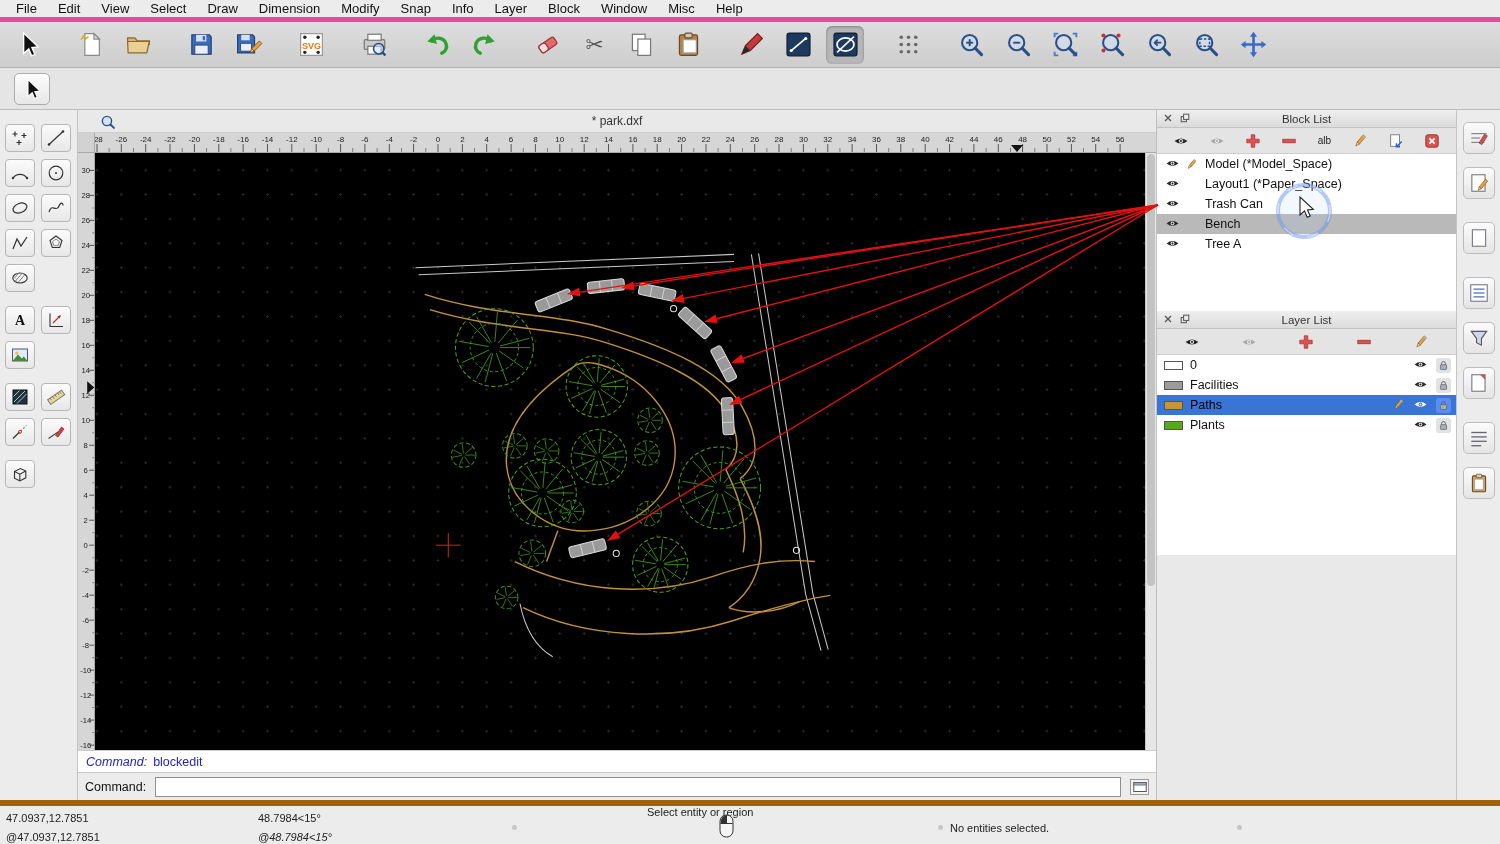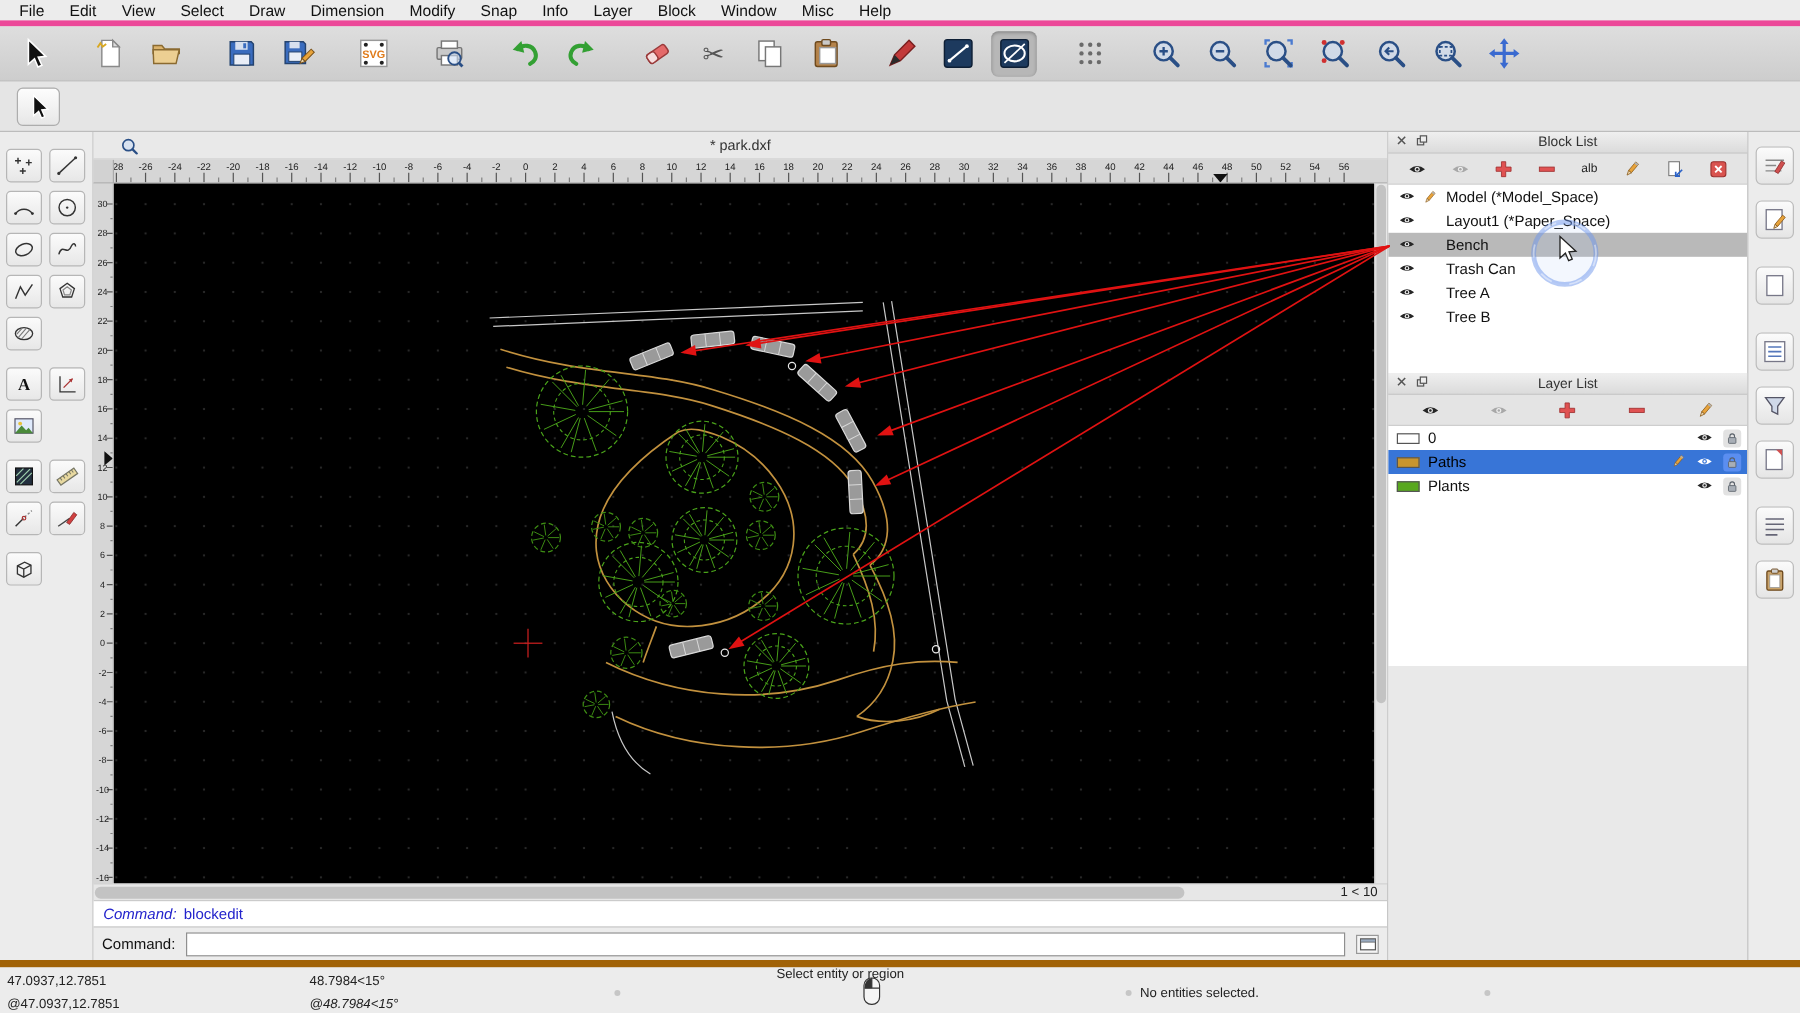--- a/index.html
+++ b/index.html
@@ -912,26 +912,20 @@
               <g stroke="#d22020" stroke-width="1">
                 <line x1="333" y1="383" x2="357" y2="383"></line>
                 <line x1="345" y1="371" x2="345" y2="395"></line>
               </g>
             </svg>
           </div>
         <div class="vscroll">
             <div class="vthumb"></div>
           </div>
       </div>
-      <div class="hscroll-row">
-        <div class="hscroll">
-            <div class="hthumb"></div>
-          </div>
-        <div class="scroll-indicator">1 &lt; 10</div>
-      </div>
       <div class="cmd-history">
         <span class="cmd-label">Command:</span>
         <span class="cmd-value">blockedit</span>
       </div>
       <div class="cmd-row">
         <span>Command:</span>
         <input class="cmd-input" value="" style="">
         <button class="cmd-detach" id="cmd-detach">
             <svg viewBox="0 0 14 12" xmlns="http://www.w3.org/2000/svg" width="100%" height="100%">
               <rect x=".8" y="1.5" width="12.4" height="9" fill="#fff" stroke="#555"></rect>
@@ -1028,55 +1022,46 @@
             </div>
             <div class="bl-row">
               <span class="bl-eye"><svg viewBox="0 0 16 12" xmlns="http://www.w3.org/2000/svg" width="100%" height="100%">
                   <path d="M1.5 6 Q8 .8 14.5 6 Q8 11.2 1.5 6 Z" fill="#262626"></path>
                   <circle cx="8" cy="6" r="2.1" fill="#e8e8e8"></circle>
                   <circle cx="8" cy="6" r="1.05" fill="#262626"></circle>
                 </svg></span>
               <span class="bl-pslot"></span>
               <span class="bl-label">Layout1 (*Paper_Space)</span>
             </div>
+            <div class="bl-row">
+              <span class="bl-eye"><svg viewBox="0 0 16 12" xmlns="http://www.w3.org/2000/svg" width="100%" height="100%">
+                  <path d="M1.5 6 Q8 .8 14.5 6 Q8 11.2 1.5 6 Z" fill="#262626"></path>
+                  <circle cx="8" cy="6" r="2.1" fill="#e8e8e8"></circle>
+                  <circle cx="8" cy="6" r="1.05" fill="#262626"></circle>
+                </svg></span>
+              <span class="bl-pslot"></span>
+              <span class="bl-label">Trash Can</span>
+            </div>
             <div class="bl-row sel">
               <span class="bl-eye"><svg viewBox="0 0 16 12" xmlns="http://www.w3.org/2000/svg" width="100%" height="100%">
                   <path d="M1.5 6 Q8 .8 14.5 6 Q8 11.2 1.5 6 Z" fill="#262626"></path>
                   <circle cx="8" cy="6" r="2.1" fill="#e8e8e8"></circle>
                   <circle cx="8" cy="6" r="1.05" fill="#262626"></circle>
                 </svg></span>
               <span class="bl-pslot"></span>
               <span class="bl-label">Bench</span>
             </div>
             <div class="bl-row">
               <span class="bl-eye"><svg viewBox="0 0 16 12" xmlns="http://www.w3.org/2000/svg" width="100%" height="100%">
                   <path d="M1.5 6 Q8 .8 14.5 6 Q8 11.2 1.5 6 Z" fill="#262626"></path>
                   <circle cx="8" cy="6" r="2.1" fill="#e8e8e8"></circle>
                   <circle cx="8" cy="6" r="1.05" fill="#262626"></circle>
                 </svg></span>
               <span class="bl-pslot"></span>
-              <span class="bl-label">Trash Can</span>
-            </div>
-            <div class="bl-row">
-              <span class="bl-eye"><svg viewBox="0 0 16 12" xmlns="http://www.w3.org/2000/svg" width="100%" height="100%">
-                  <path d="M1.5 6 Q8 .8 14.5 6 Q8 11.2 1.5 6 Z" fill="#262626"></path>
-                  <circle cx="8" cy="6" r="2.1" fill="#e8e8e8"></circle>
-                  <circle cx="8" cy="6" r="1.05" fill="#262626"></circle>
-                </svg></span>
-              <span class="bl-pslot"></span>
               <span class="bl-label">Tree A</span>
-            </div>
-            <div class="bl-row">
-              <span class="bl-eye"><svg viewBox="0 0 16 12" xmlns="http://www.w3.org/2000/svg" width="100%" height="100%">
-                  <path d="M1.5 6 Q8 .8 14.5 6 Q8 11.2 1.5 6 Z" fill="#262626"></path>
-                  <circle cx="8" cy="6" r="2.1" fill="#e8e8e8"></circle>
-                  <circle cx="8" cy="6" r="1.05" fill="#262626"></circle>
-                </svg></span>
-              <span class="bl-pslot"></span>
-              <span class="bl-label">Tree B</span>
             </div>
           </div>
       </div>
       <div class="panel">
         <div class="panel-title">
           <span class="pt-btns">
             <span id="ly-close"><svg viewBox="0 0 10 10" xmlns="http://www.w3.org/2000/svg" width="100%" height="100%">
                   <path d="M2 2 L8 8 M8 2 L2 8" stroke="#555" stroke-width="1.3"></path>
                 </svg></span>
             <span id="ly-float"><svg viewBox="0 0 10 10" xmlns="http://www.w3.org/2000/svg" width="100%" height="100%">
@@ -1118,20 +1103,36 @@
                   <path d="M7.3 12 h3.4 l-1.7 4.2 z" fill="#f0d9b0" stroke="#8a5a1a" stroke-width=".7"></path>
                   <rect x="7.3" y="1.5" width="3.4" height="2" fill="#b0b0b0"></rect>
                 </g>
               </svg>
             </div>
           </div>
         <div class="panel-body layer-body" id="layer-body">
             <div class="ly-row">
               <span class="chip" style="background:#ffffff"></span>
               <span class="ly-label">0</span>
+              <span class="ly-spacer"></span>
+              <span class="ly-eye"><svg viewBox="0 0 16 12" xmlns="http://www.w3.org/2000/svg" width="100%" height="100%">
+                  <path d="M1.5 6 Q8 .8 14.5 6 Q8 11.2 1.5 6 Z" fill="#262626"></path>
+                  <circle cx="8" cy="6" r="2.1" fill="#e8e8e8"></circle>
+                  <circle cx="8" cy="6" r="1.05" fill="#262626"></circle>
+                </svg></span>
+              <span class="ly-lock">
+                <svg viewBox="0 0 16 15" xmlns="http://www.w3.org/2000/svg" width="100%" height="100%">
+                  <rect x="3.5" y="7" width="9" height="7" rx="1" fill="#a8aeb6" stroke="#596069"></rect>
+                  <path d="M5.2 7 V5.3 a2.8 2.8 0 0 1 5.6 0 V7" fill="none" stroke="#596069" stroke-width="1.3"></path>
+                </svg>
+              </span>
+            </div>
+            <div class="ly-row">
+              <span class="chip" style="background:#9b9b9b"></span>
+              <span class="ly-label">Facilities</span>
               <span class="ly-spacer"></span>
               <span class="ly-eye"><svg viewBox="0 0 16 12" xmlns="http://www.w3.org/2000/svg" width="100%" height="100%">
                   <path d="M1.5 6 Q8 .8 14.5 6 Q8 11.2 1.5 6 Z" fill="#262626"></path>
                   <circle cx="8" cy="6" r="2.1" fill="#e8e8e8"></circle>
                   <circle cx="8" cy="6" r="1.05" fill="#262626"></circle>
                 </svg></span>
               <span class="ly-lock">
                 <svg viewBox="0 0 16 15" xmlns="http://www.w3.org/2000/svg" width="100%" height="100%">
                   <rect x="3.5" y="7" width="9" height="7" rx="1" fill="#a8aeb6" stroke="#596069"></rect>
                   <path d="M5.2 7 V5.3 a2.8 2.8 0 0 1 5.6 0 V7" fill="none" stroke="#596069" stroke-width="1.3"></path>

